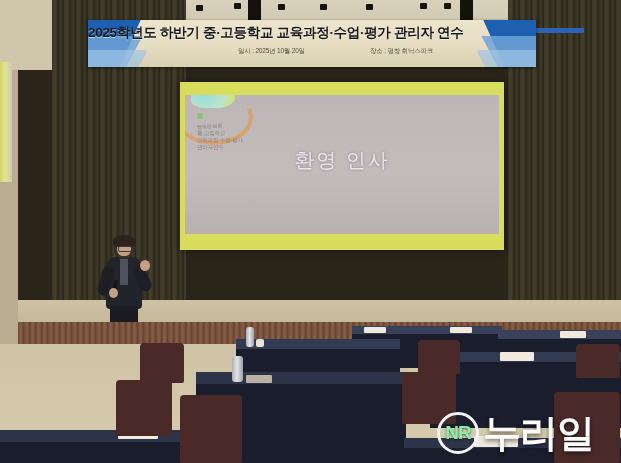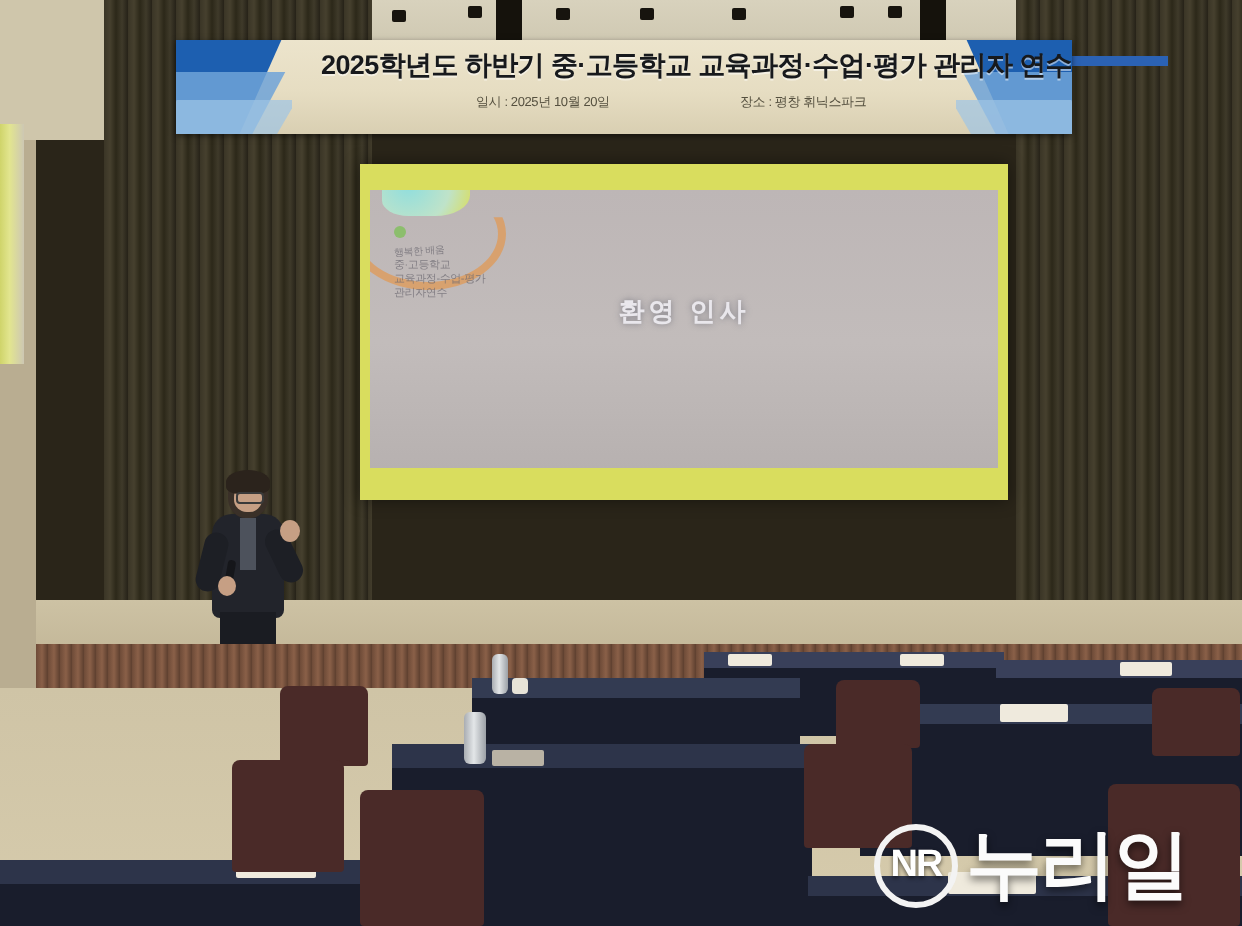--- a/index.html
+++ b/index.html
@@ -40,21 +40,21 @@
   .banner-deco{position:absolute;top:0;height:47px;width:58px;overflow:hidden;}
   .banner-deco.l{left:0;}
   .banner-deco.r{right:0;transform:scaleX(-1);}
   .deco-a{position:absolute;left:-14px;top:-6px;width:56px;height:60px;background:#1d5fb0;
     transform:skewX(-24deg);}
   .deco-b{position:absolute;left:-20px;top:16px;width:64px;height:40px;background:#6fa3d8;
     transform:skewX(-28deg);opacity:.85;}
   .deco-c{position:absolute;left:-6px;top:30px;width:60px;height:22px;background:#9ec4e6;
     transform:skewX(-30deg);opacity:.7;}
   #banner-title{
-    position:absolute;left:0;top:4px;width:448px;text-align:right;
+    position:absolute;left:0;top:4px;width:448px;text-align:left;
     font-size:13.5px;font-weight:bold;color:#17191c;letter-spacing:-.3px;
     text-shadow:0 1px 0 rgba(255,255,255,.5);
   }
   .banner-sub{
     position:absolute;top:27px;font-size:6.5px;color:#55503f;letter-spacing:-.2px;
   }
   #banner-date{left:150px;}
   #banner-place{left:282px;}
 
   
@@ -77,21 +77,21 @@
   #slide-corner{
     position:absolute;left:12px;top:26px;width:86px;
     font-size:5.5px;line-height:7px;color:#6d6a72;letter-spacing:-.2px;
     text-align:left;opacity:.75;
   }
   #slide-corner .cap{display:block;font-size:5px;margin-bottom:2px;transform:rotate(-4deg);}
   #slide-body{
     position:absolute;left:0;top:52px;width:314px;text-align:center;color:#e9e7ec;
     text-shadow:0 0 3px rgba(120,120,130,.9);
   }
-  #slide-heading{font-size:13px;letter-spacing:2px;font-weight:bold;}
+  #slide-heading{font-size:20px;letter-spacing:2px;}
   #slide-speaker{font-size:15px;letter-spacing:1.5px;}
 
   
   #screen-edge{position:absolute;left:0;top:62px;width:12px;height:120px;
     background:linear-gradient(90deg,#cfd46a 0%,#e2e58f 40%,#cdc7b3 100%);}
 
   
   #stage-floor{position:absolute;left:18px;top:300px;width:603px;height:30px;
     background:linear-gradient(180deg,#cdc2a4 0%,#c2b697 100%);}
   #stage-face{position:absolute;left:18px;top:322px;width:603px;height:26px;
@@ -125,21 +125,21 @@
   .chair{position:absolute;background:#4a2a28;border-radius:4px 4px 2px 2px;}
 
   
   .person{position:absolute;}
 
   
   #watermark{position:absolute;left:437px;top:406px;width:180px;height:52px;}
   #wm-logo{position:absolute;left:0;top:6px;width:42px;height:42px;
     border:3px solid #f3f3f3;border-radius:50%;box-sizing:border-box;
     display:flex;align-items:center;justify-content:center;
-    color:#ffffff;font-size:19px;font-weight:bold;letter-spacing:-1px;
+    color:#86efac;font-size:19px;font-weight:bold;letter-spacing:-1px;
     text-shadow:0 1px 2px rgba(0,0,0,.6);}
   #wm-text{position:absolute;left:46px;top:4px;font-size:38px;font-weight:bold;
     color:#fbfbfb;letter-spacing:-1px;line-height:46px;
     text-shadow:0 2px 4px rgba(0,0,0,.55);}
 </style>
 </head>
 <body>
 
 <div id="scene">
 

